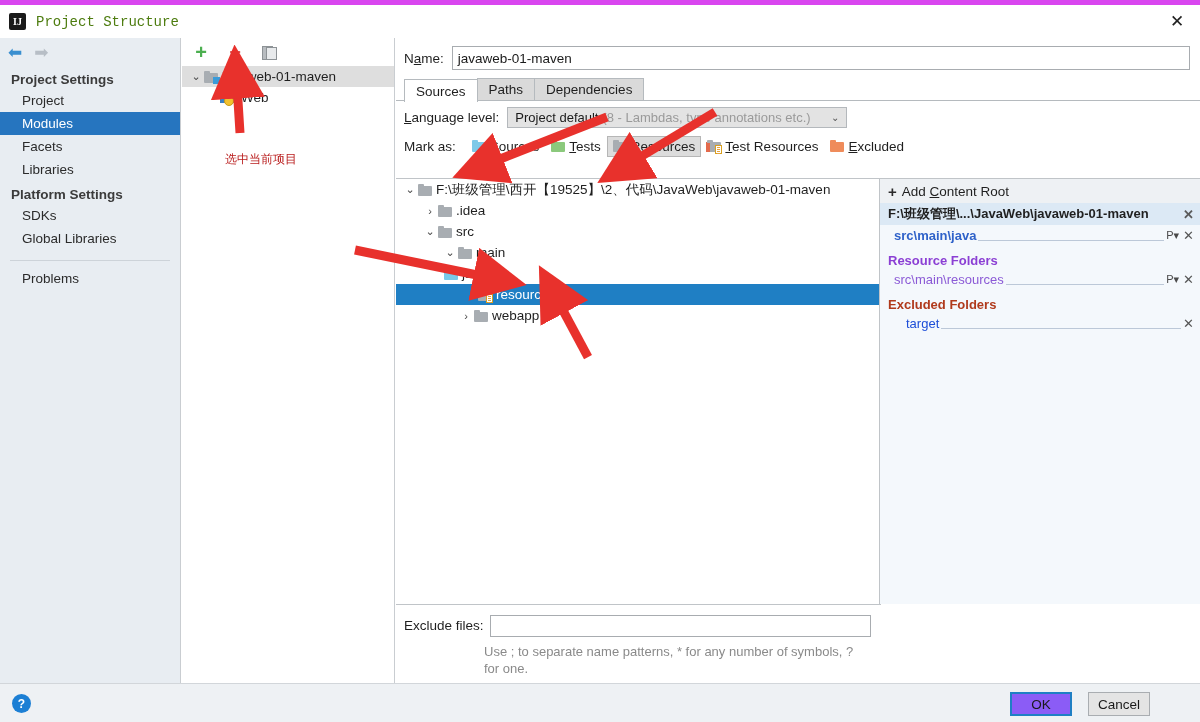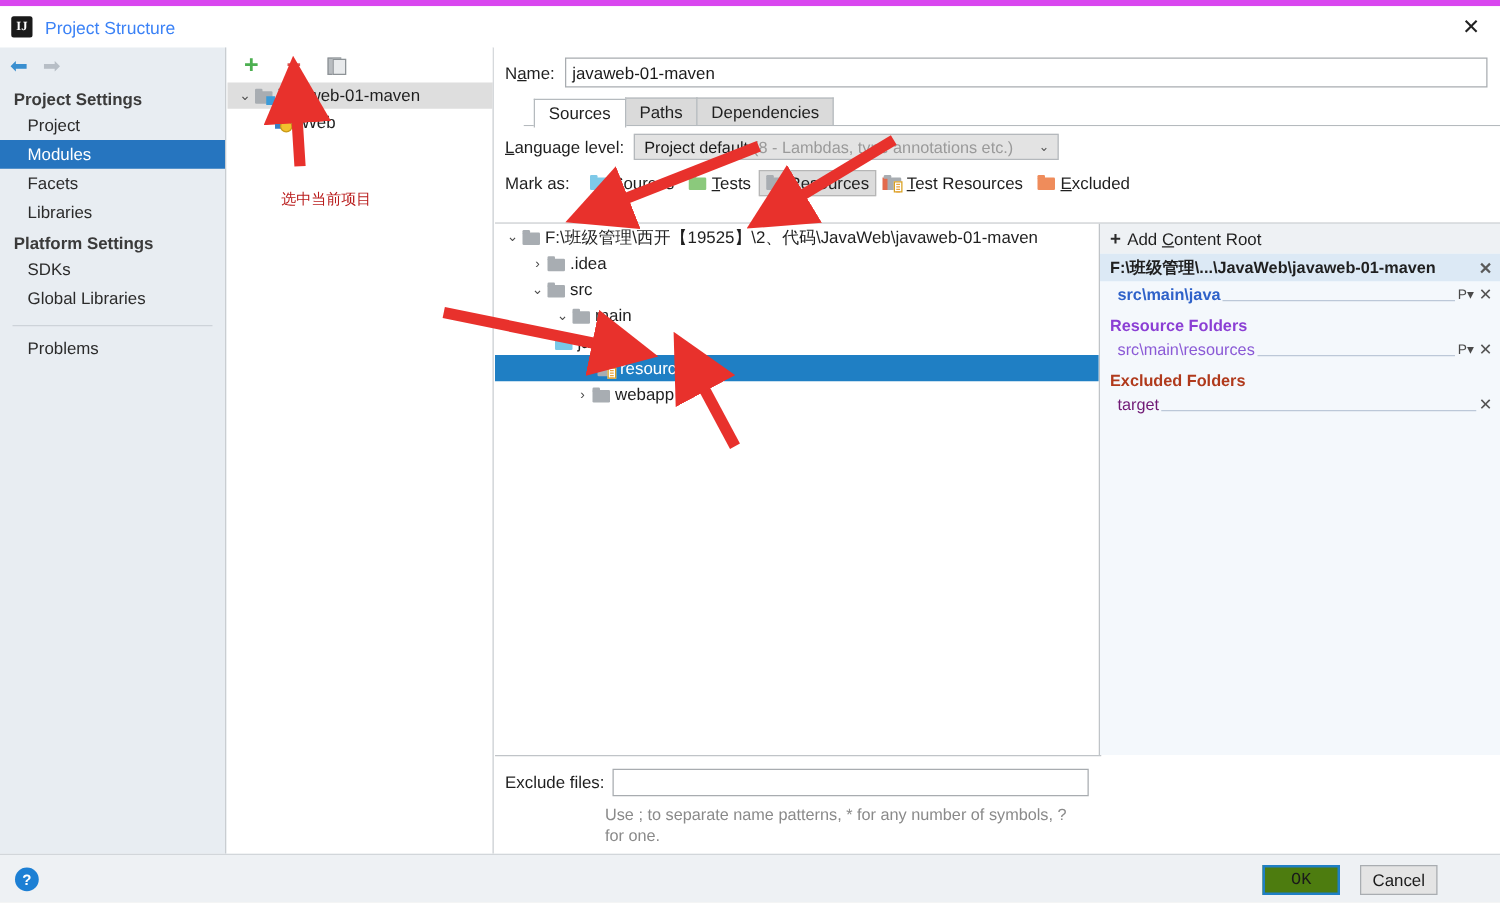--- a/index.html
+++ b/index.html
@@ -26,21 +26,21 @@
     display: flex; align-items: center;
   }
   .titlebar .tb-icon {
     margin-left: 9px; width: 17px; height: 17px;
     background: #1a1a1a; border-radius: 2px;
     display: flex; align-items: center; justify-content: center;
     color: #fff; font-size: 10px; font-weight: bold;
     font-family: "Liberation Serif", serif;
   }
   .titlebar .tb-title {
-    margin-left: 10px; font-size: 14px; color: #3b82f6;
+    margin-left: 10px; font-size: 14px; color: #4d7c0f; font-family: Liberation Mono, monospace;
   }
   .titlebar .tb-close {
     position: absolute; right: 0; top: 0;
     width: 46px; height: 33px;
     display: flex; align-items: center; justify-content: center;
     font-size: 17px; color: #222; cursor: default;
   }
 
   
   .sidebar {
@@ -140,22 +140,22 @@
     height: 40px; display: flex; align-items: center; padding: 0 10px 0 8px; gap: 8px;
   }
   .lbl { font-size: 13.5px; color: #1f1f1f; white-space: nowrap; }
   .u { text-decoration: underline; }
   .textfield {
     flex: 1; height: 24px; border: 1px solid #a8acb0; background: #ffffff;
     display: flex; align-items: center; padding: 0 5px; font-size: 13.5px; color: #1a1a1a;
   }
 
   .tabstrip {
-    display: flex; align-items: center; height: 23px; padding-left: 8px;
-    border-bottom: 1px solid #b5babe; background: #ffffff; margin-left: 23px;
+    display: flex; align-items: flex-start; height: 23px; padding-left: 8px;
+    border-bottom: 1px solid #b5babe; background: #ffffff;
   }
   .tab {
     height: 22px; padding: 0 11px; display: flex; align-items: center;
     font-size: 13.5px; border: 1px solid #b5babe; border-bottom: none;
     background: #dadada; color: #1f1f1f; margin-right: -1px;
   }
   .tab.active { background: #ffffff; position: relative; top: 1px; height: 23px; }
 
   .panelbody {
     border-top: 1px solid #ffffff;
@@ -222,21 +222,21 @@
   .grp-title { padding: 8px 0 1px 8px; font-size: 13px; font-weight: bold; }
   .grp-title.src { color: #2550a8; }
   .grp-title.res { color: #8b3fd4; }
   .grp-title.exc { color: #b03a1c; }
   .pathrow {
     display: flex; align-items: center; padding: 0 6px 0 14px; height: 20px; font-size: 13px;
   }
   .pathrow .ptxt { white-space: nowrap; }
   .pathrow.src .ptxt { color: #2f62c9; font-weight: bold; }
   .pathrow.res .ptxt { color: #8b5ad6; }
-  .pathrow.exc .ptxt { color: #701a75; }
+  .pathrow.exc .ptxt { color: #1d4ed8; margin-left: 12px; }
   .pathrow .dots { flex: 1; border-bottom: 1px solid #bcc8d8; margin: 0 2px; height: 11px; }
   .pathrow .pkg { font-size: 11px; color: #4a4a4a; margin-right: 4px; }
   .pathrow .x { color: #555; font-size: 13px; }
 
   .excludebar {
     position: absolute; left: 0; bottom: 0; width: 485px; height: 79px;
     background: #ffffff; border-top: 1px solid #c0c4c8;
     padding: 10px 10px 0 8px;
   }
   .exrow { display: flex; align-items: flex-start; gap: 6px; }
@@ -251,21 +251,21 @@
   .helpbtn {
     position: absolute; left: 12px; top: 10px; width: 19px; height: 19px;
     border-radius: 50%; background: #1c7fd4; color: #fff; font-size: 12px; font-weight: bold;
     display: flex; align-items: center; justify-content: center;
   }
   .btn {
     position: absolute; top: 8px; height: 24px; min-width: 62px;
     display: flex; align-items: center; justify-content: center;
     font-size: 13.5px; background: #e4e4e4; border: 1px solid #a9adb1; color: #1a1a1a;
   }
-  .btn.ok { right: 128px; background: #4d7c0f; border: 2px solid #1f7fc4; font-family: Liberation Mono, monospace; }
+  .btn.ok { right: 128px; background: #8b5cf6; border: 2px solid #1f7fc4; }
   .btn.cancel { right: 50px; }
 
   
   .anno-text {
     position: absolute; color: #b91c1c; font-size: 12px;
     font-family: "DejaVu Sans", sans-serif; white-space: nowrap;
   }
   svg.overlay {
     position: absolute; left: 0; top: 0; width: 1200px; height: 722px;
     pointer-events: none;

